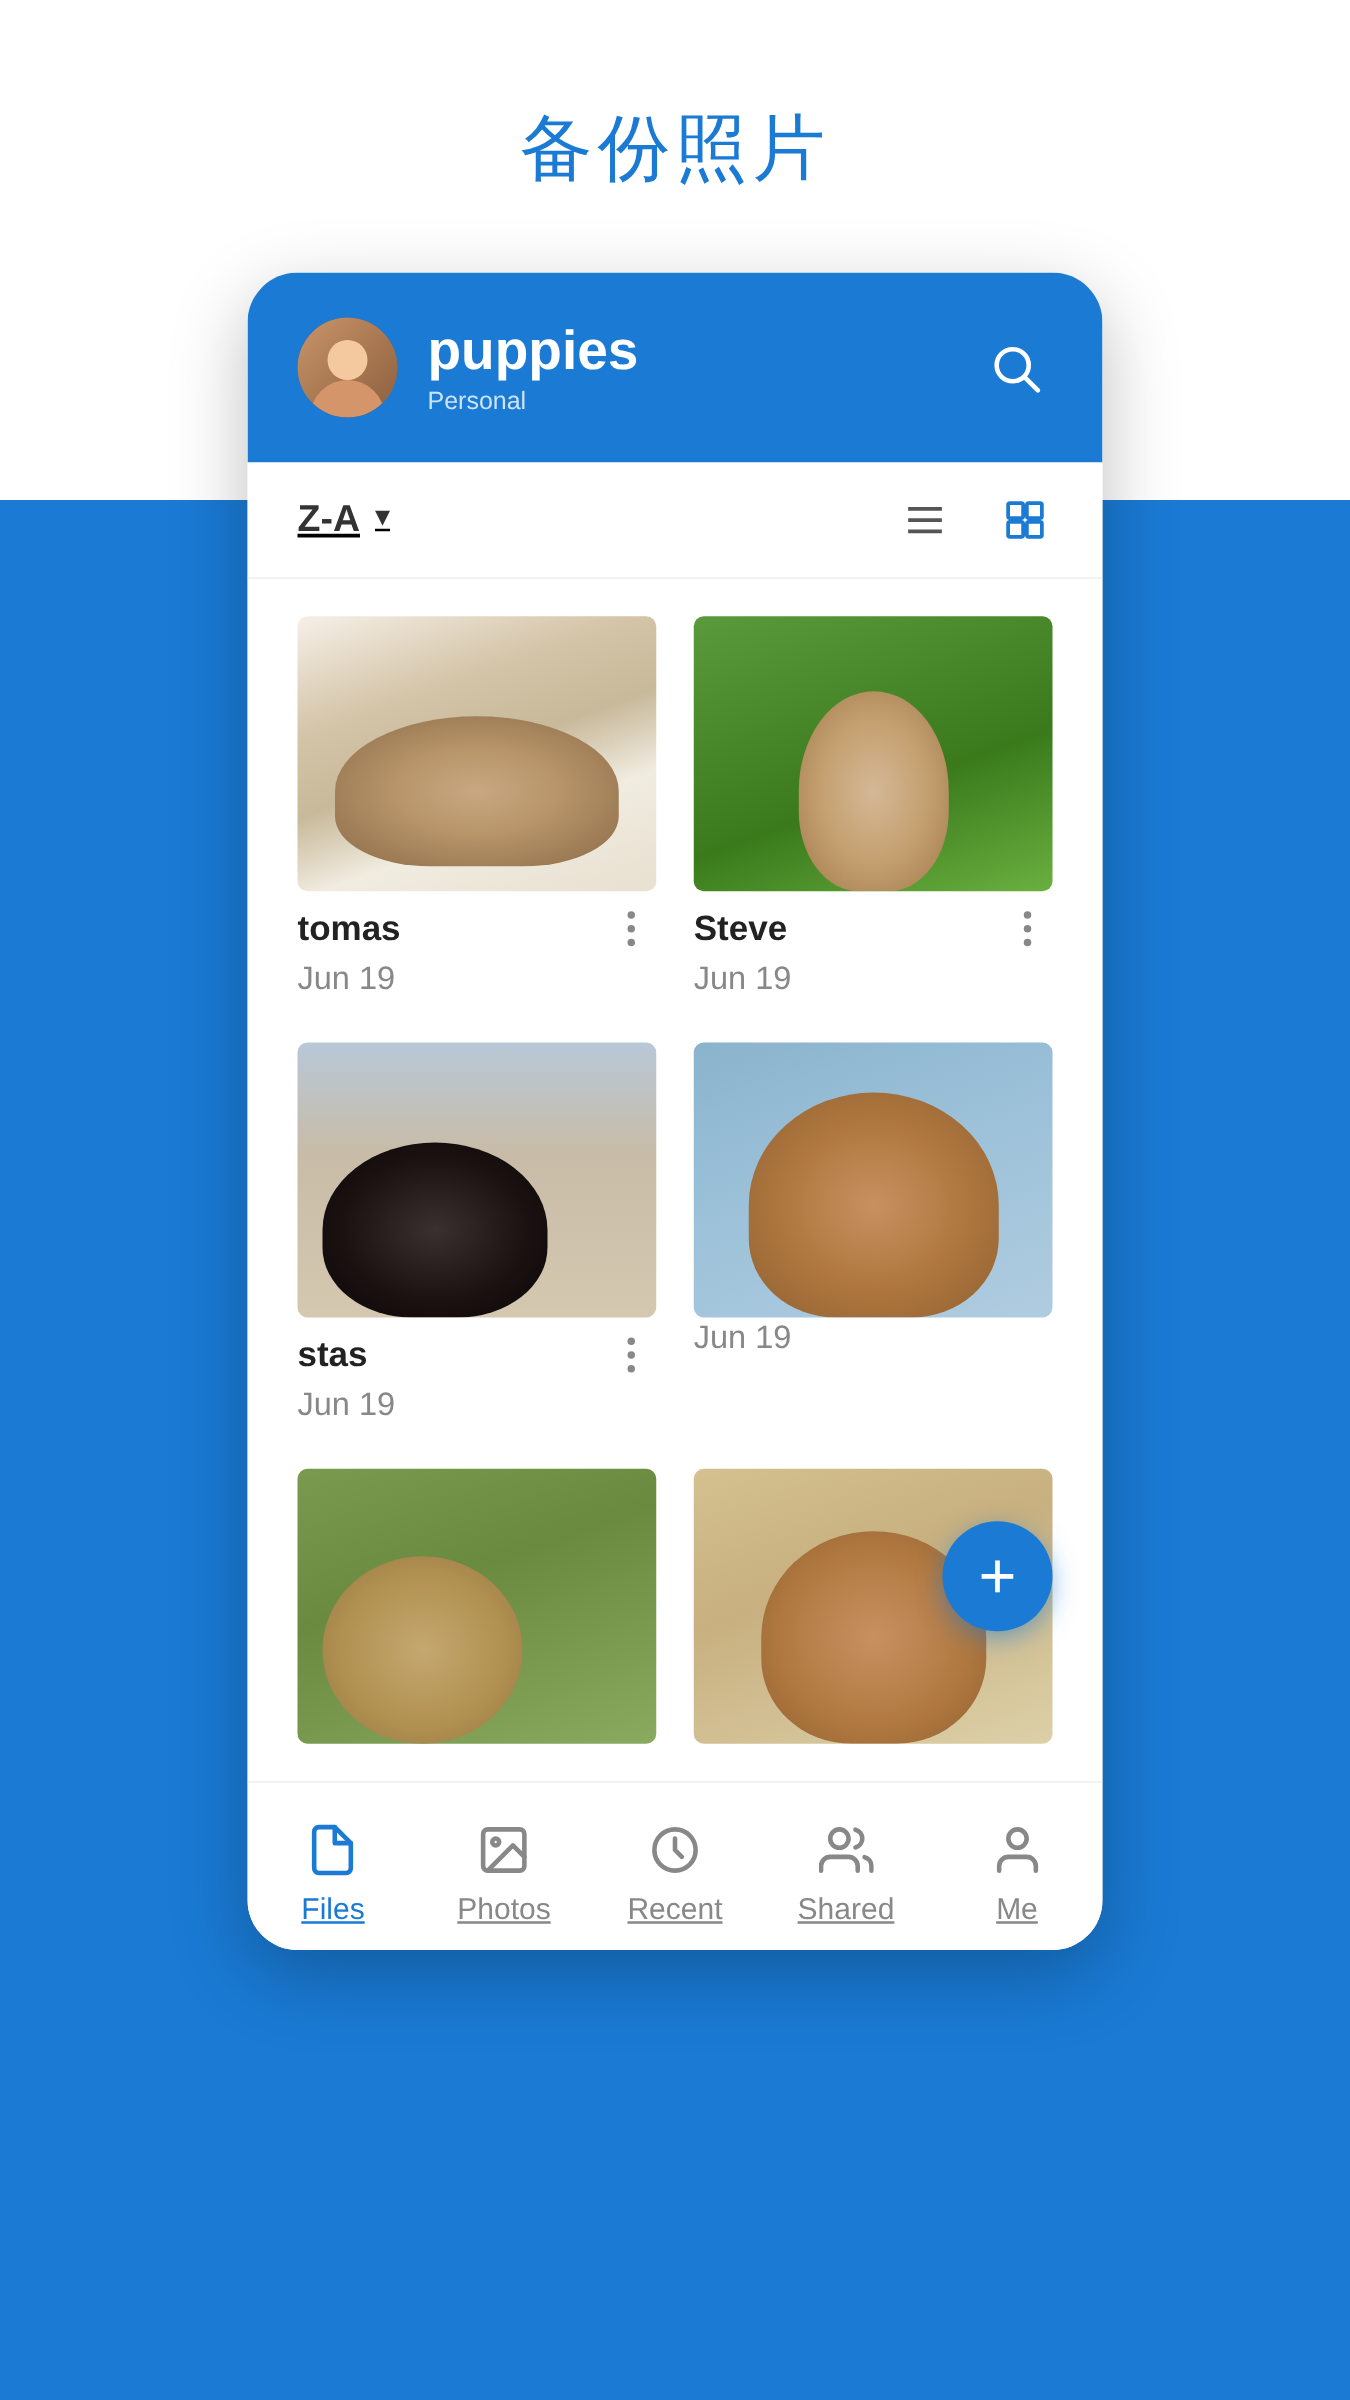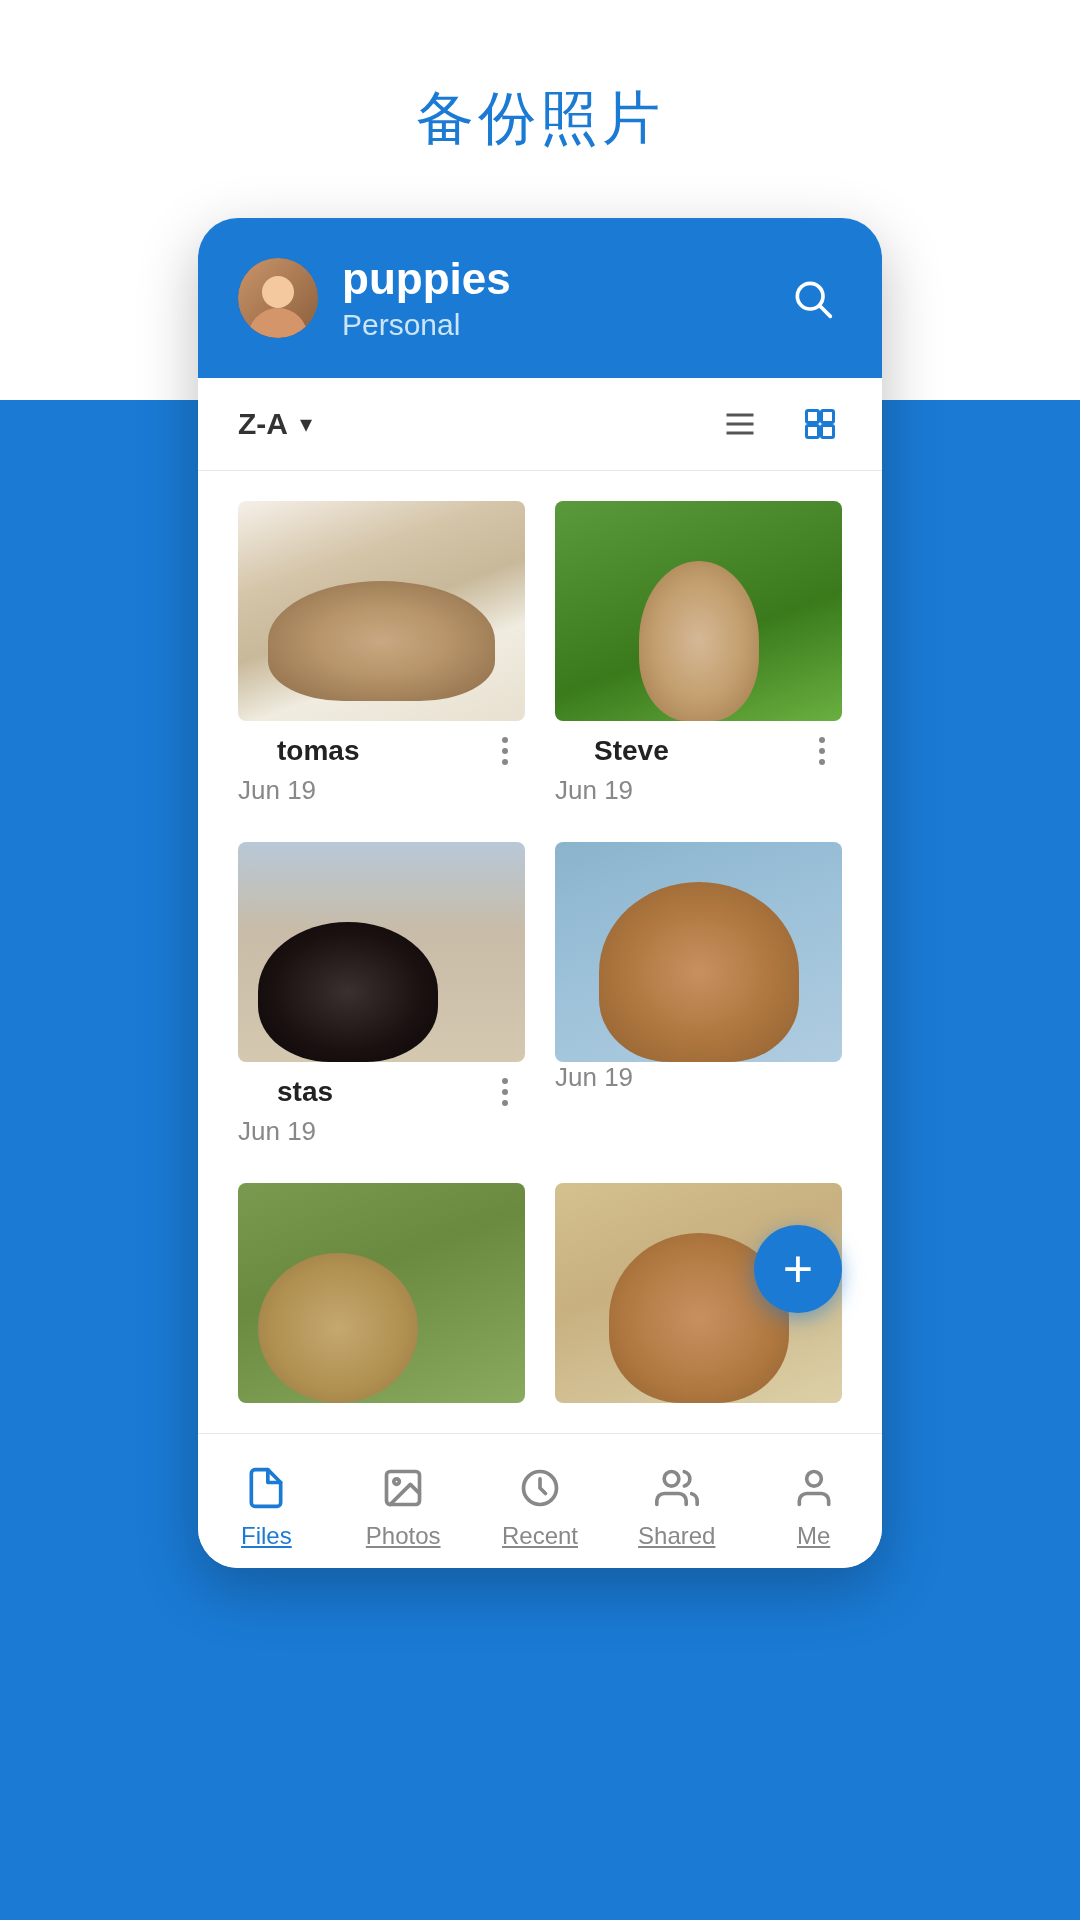--- a/index.html
+++ b/index.html
@@ -104,21 +104,21 @@
       flex: 1;
     }
 
     .header-title {
       font-size: 44px;
       font-weight: 700;
       color: #ffffff;
     }
 
     .header-subtitle {
-      font-size: 30px;
+      font-size: 20px;
       color: #cce4f7;
       margin-top: 4px;
     }
 
     .search-icon-btn {
       width: 60px;
       height: 60px;
       display: flex;
       align-items: center;
       justify-content: center;
@@ -135,23 +135,24 @@
       background: #ffffff;
       padding: 24px 40px;
       display: flex;
       align-items: center;
       justify-content: space-between;
       border-bottom: 1px solid #e8e8e8;
     }
 
     .sort-control {
       display: flex;
-      align-items: center;
+      align-items: flex-start;
       gap: 12px;
       cursor: pointer;
+      text-decoration: underline;
     }
 
     .sort-label {
       font-size: 30px;
       font-weight: 600;
       color: #333;
     }
 
     .chevron-down {
       font-size: 24px;
@@ -287,21 +288,20 @@
       height: 170px;
       background: radial-gradient(ellipse, #c89060 0%, #b07840 60%, #906030 100%);
       border-radius: 50% 50% 40% 40%;
     }
 
     .file-info {
       display: flex;
       align-items: center;
       justify-content: space-between;
       padding: 10px 0 4px 0;
-      margin-left: 39px;
     }
 
     .file-name {
       font-size: 28px;
       font-weight: 600;
       color: #222;
     }
 
     .more-btn {
       width: 40px;

